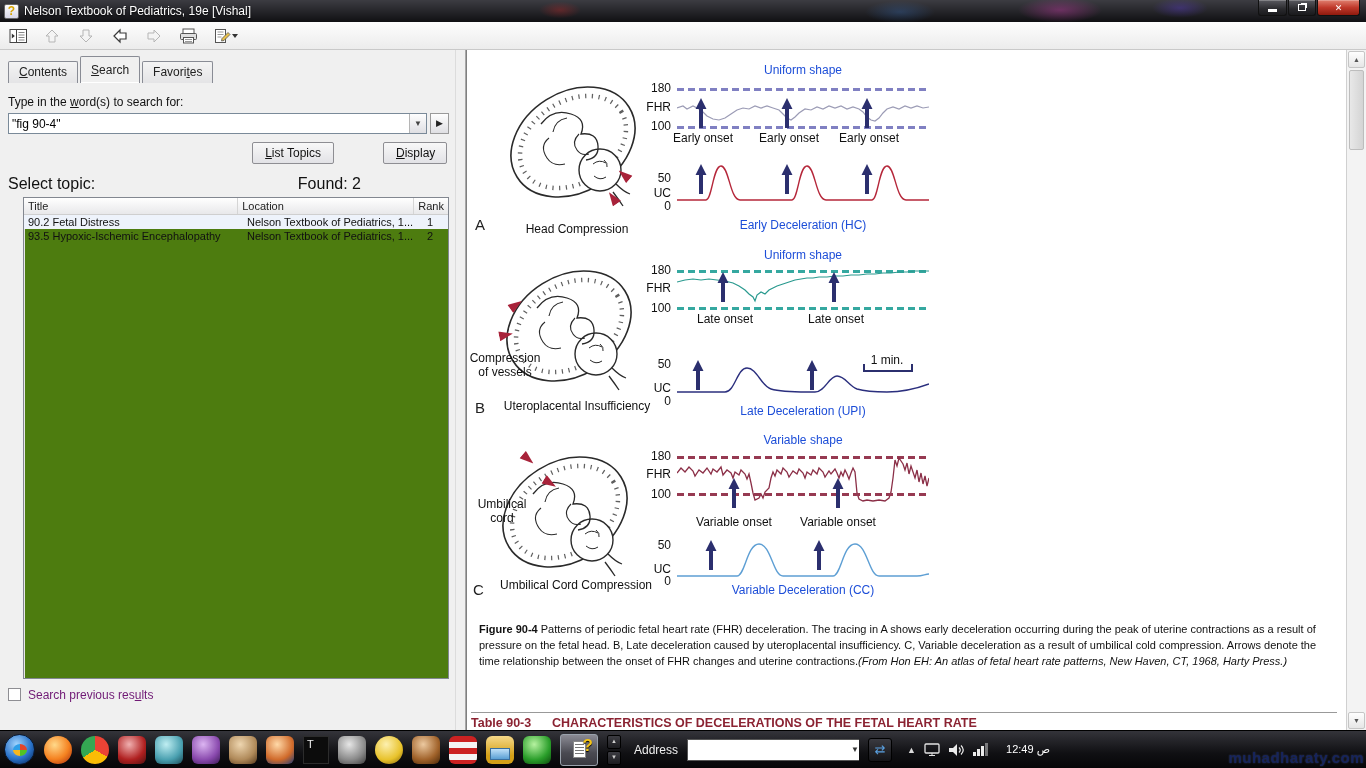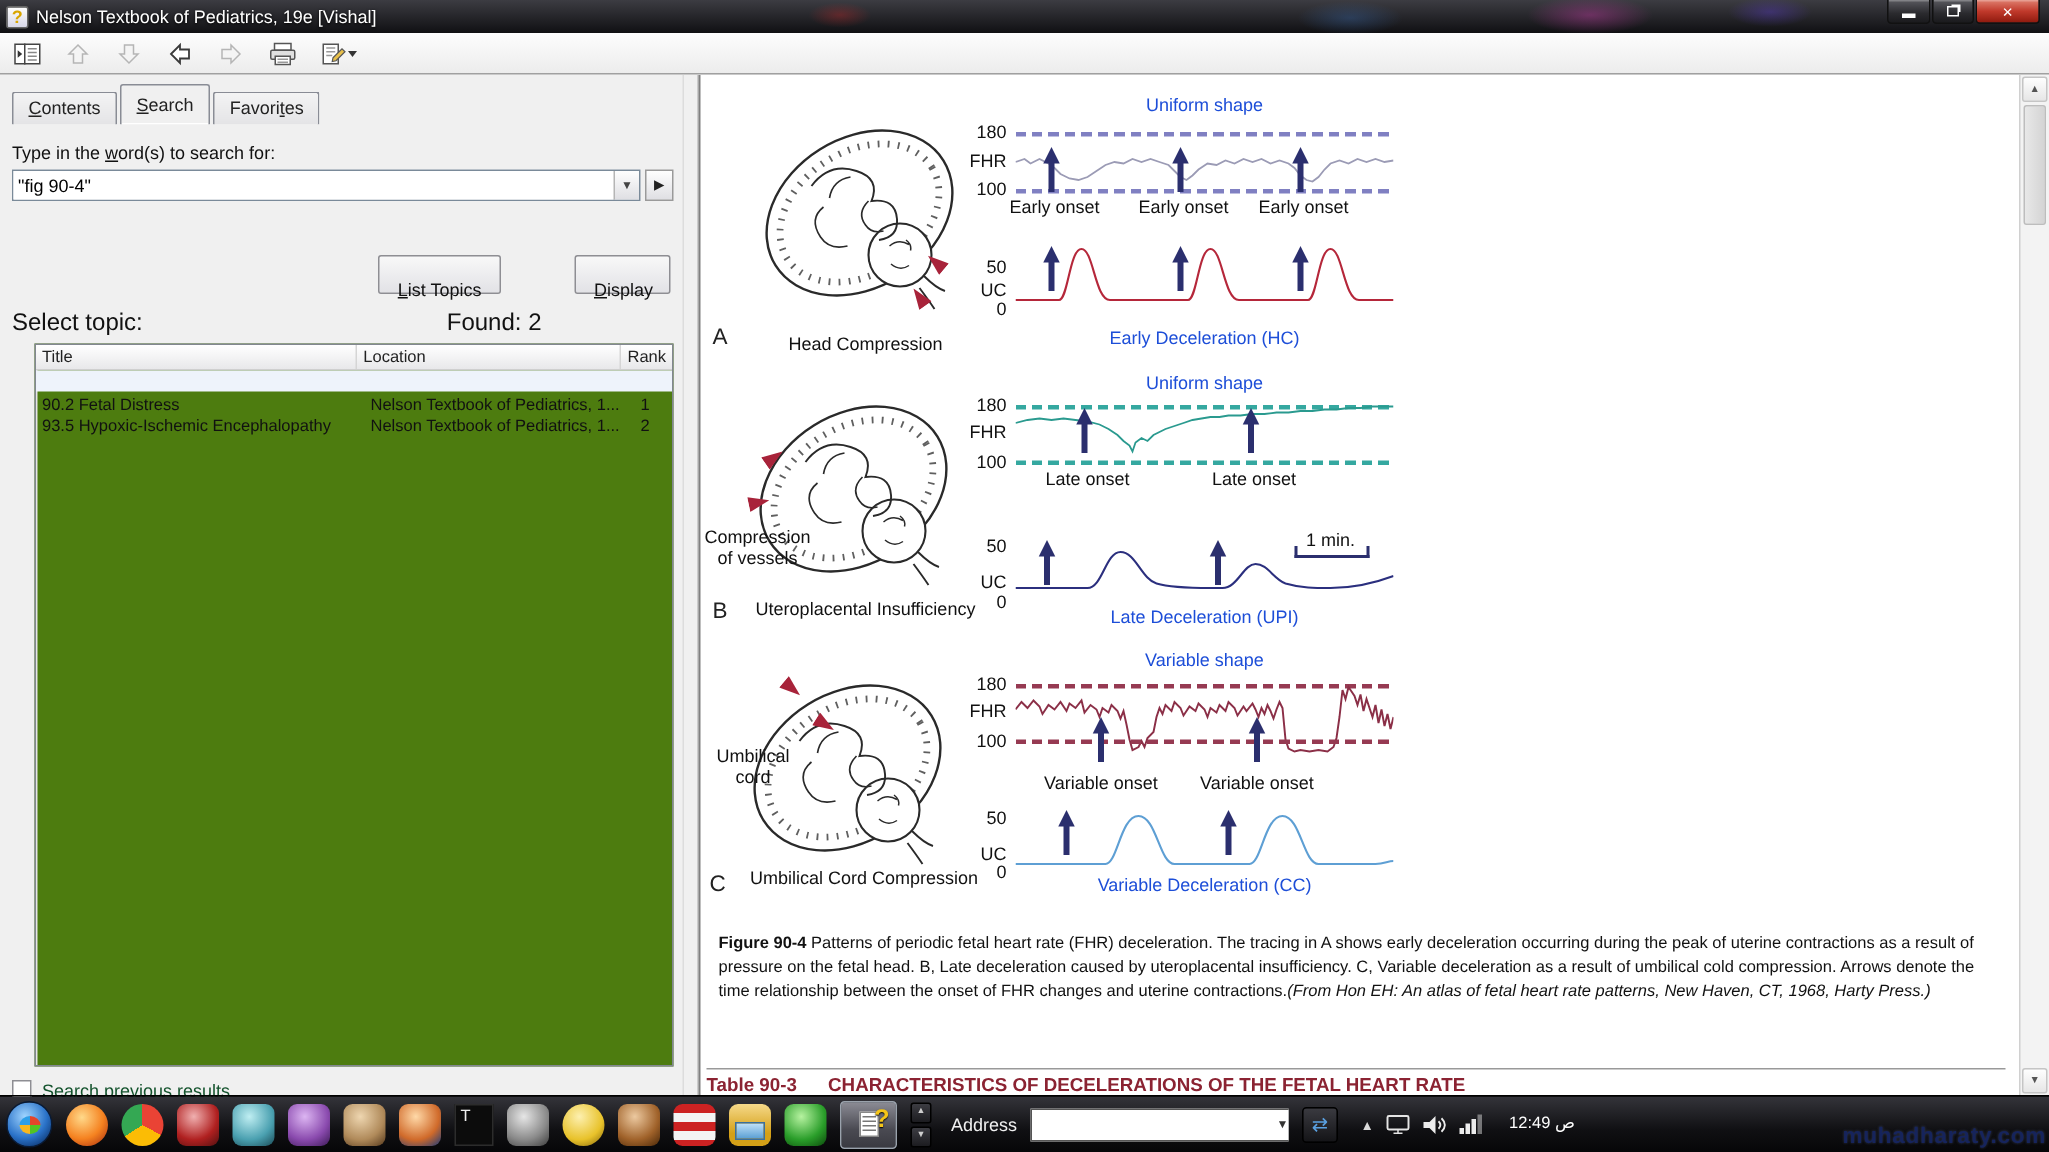--- a/index.html
+++ b/index.html
@@ -56,40 +56,40 @@
   .search-label { font-size:12px; color:#111; margin:12px 0 4px; }
   .combo-row { display:flex; gap:3px; }
   .combo { flex:0 0 419px; height:21px; background:#fff; border:1px solid #7a8a99; display:flex; }
   .combo input { flex:1; border:none; outline:none; font-size:12px; padding:0 3px; font-family:"Liberation Sans",sans-serif; }
   .combo .drop { width:17px; background:linear-gradient(#fefefe,#dfdfe3); border-left:1px solid #b5b5b5;
     font-size:8px; color:#444; text-align:center; line-height:19px; }
   .nextbtn { width:19px; height:21px; background:linear-gradient(#fefefe,#dfdfe3); border:1px solid #9a9a9a;
     font-size:9px; color:#222; text-align:center; line-height:19px; }
   .btn-row { display:flex; justify-content:flex-end; margin-top:8px; }
   .pushbtn { height:22px; background:linear-gradient(#f8f8f8,#e2e2e6); border:1px solid #8e8e93;
-    border-radius:2px; font-size:12px; color:#111; padding:12px 12px; line-height:20px;margin-top:28px; }
+    border-radius:2px; font-size:12px; color:#111; padding:0 12px; line-height:20px; }
   .pushbtn.listtopics { margin-right:49px; }
   .pushbtn.display { margin-right:2px; width:64px; text-align:center; }
   .select-row { display:flex; margin-top:11px; font-size:16px; color:#111;align-items:center; }
   .select-row .found { margin-left:auto; margin-right:88px; }
   .listview { margin-top:4px; height:482px; background:#4d7c0f; border:1px solid #828790;
     box-shadow:inset 1px 1px 0 #e6e6e6; font-size:11px; overflow:hidden;margin-left:15px; }
   .lv-head { display:flex; height:17px; background:linear-gradient(#ffffff,#e8e8ea); border-bottom:1px solid #cfcfcf; }
   .lv-head .hc { padding:2px 4px; border-right:1px solid #d5d5d5; color:#222; }
   .hc.c1 { width:219px; } .hc.c2 { width:180px; } .hc.c3 { flex:1; border-right:none; }
   .lv-row { display:flex; height:14px; line-height:14px; color:#111; }
   .lv-row.sel { background:#eef3fb; }
-  .lv-row .cell { padding:16px 4px; overflow:hidden; white-space:nowrap; }
+  .lv-row .cell { padding:0 4px; overflow:hidden; white-space:nowrap; }
   .cell.c1 { width:219px; } .cell.c2 { width:180px; } .cell.c3 { flex:1; }
   .opts { margin-top:8px; }
   .opt { display:flex; align-items:center; margin-bottom:3px; height:15px; }
   .cb { width:13px; height:13px; background:#fff; border:1px solid #8e8e93; margin-right:7px;
     font-size:11px; line-height:11px; text-align:center; color:#222; }
   .cb.checked::after { content:"\2713"; font-weight:bold; }
-  .opt span.lbl { font-size:12px; color:#14532d; }
+  .opt span.lbl { font-size:12px; color:#701a75; }
 
   
   .abs { position:absolute; }
   .ax { position:absolute; width:44px; text-align:right; font-size:12px; color:#111; left:160px; }
   .cT { position:absolute; left:210px; width:252px; text-align:center; font-size:12px; color:#1d4ed8; }
   .dash { position:absolute; left:210px; width:252px; height:3px; }
   .dA { background:repeating-linear-gradient(90deg,#8080c2 0 7px,transparent 7px 11px); }
   .dB { background:repeating-linear-gradient(90deg,#35a8a0 0 7px,transparent 7px 11px); }
   .dC { background:repeating-linear-gradient(90deg,#963a52 0 7px,transparent 7px 11px); }
   .on { position:absolute; width:84px; text-align:center; font-size:12px; color:#111; }

